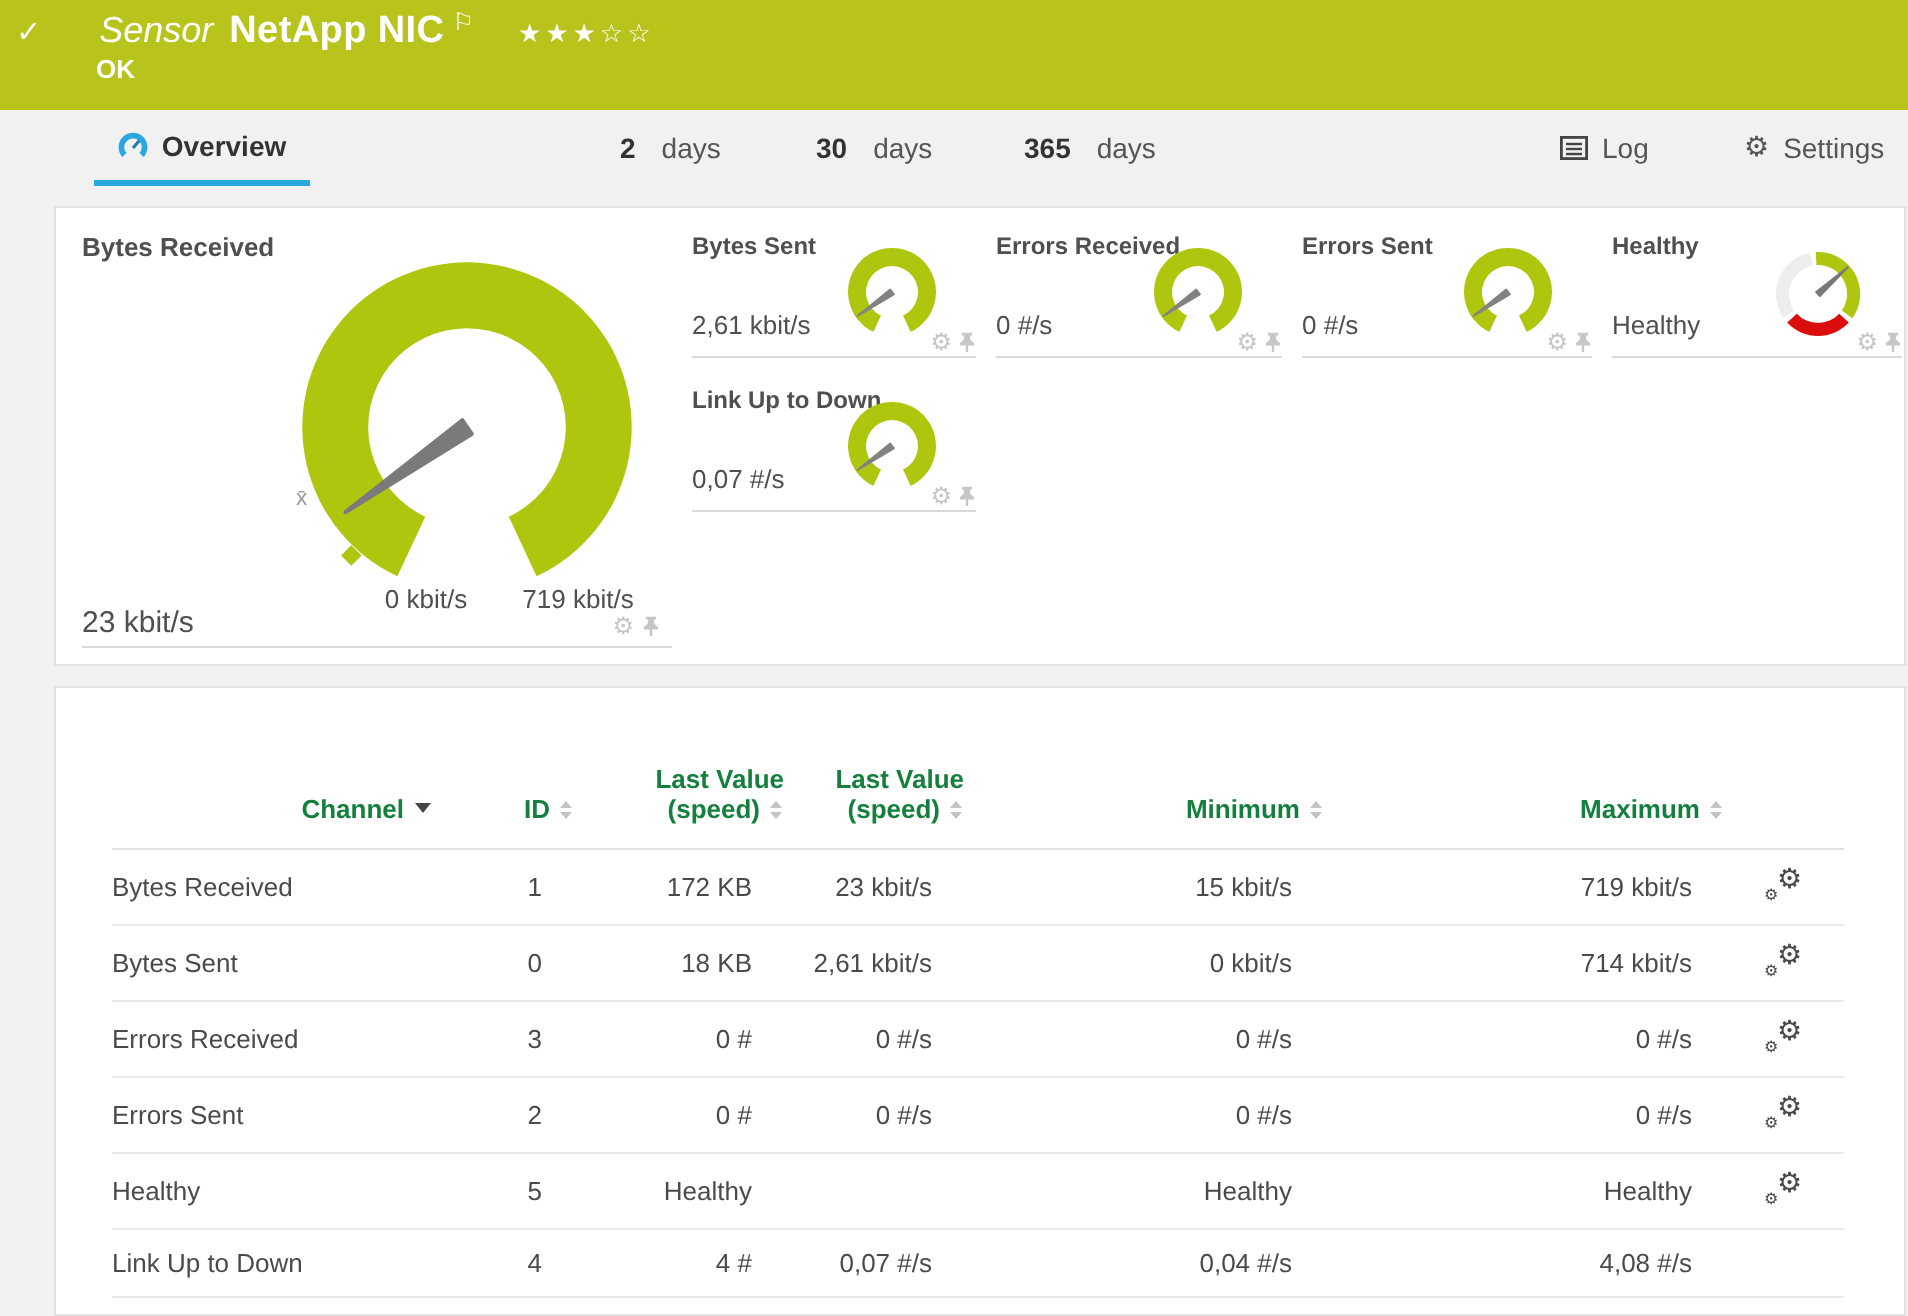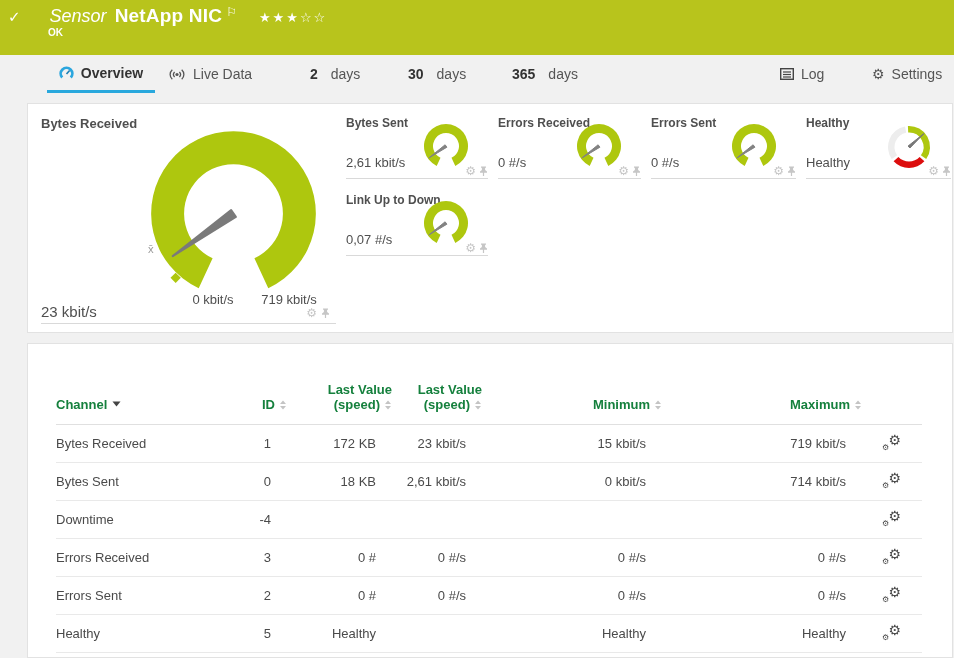--- a/index.html
+++ b/index.html
@@ -8,21 +8,21 @@
   .glyph { font-family:"DejaVu Sans",sans-serif; }
 
   
   .topbar { position:absolute; left:0; top:0; width:954px; height:55px; background:#b8c41c; color:#fff; }
   .hdr-row1 { position:absolute; left:8px; top:5px; display:flex; align-items:baseline; }
   .hdr-check { font-size:15px; font-weight:bold; margin-right:7px; }
   .hdr-type { font-style:italic; font-size:18px;margin-left:22px; }
   .hdr-title { font-size:19px; font-weight:bold; margin-left:8px; letter-spacing:.2px; }
   .hdr-flag { font-size:12px; margin-left:4px; position:relative; top:-6px; cursor:pointer; }
   .hdr-stars { font-size:13px; margin-left:22px; letter-spacing:2px; cursor:pointer; }
-  .hdr-status { position:absolute; left:48px; top:27px; font-size:10px; font-weight:bold; }
+  .hdr-status { position:absolute; left:48px; top:27px; font-size:13px; font-weight:bold; }
 
   
   .tabs { position:absolute; left:0; top:55px; width:954px; height:42px; }
   .tab { position:absolute; top:0; height:38px; display:flex; align-items:center; gap:7px;
          font-size:14px; color:#555; cursor:pointer; white-space:nowrap;text-align:center; }
   .tab.active { border-bottom:3px solid #29a8dd; color:#333; font-weight:bold; }
   .t1{left:47px; width:108px; justify-content:center;} .t2{left:168px;} .t3{left:310px;}
   .t4{left:408px;} .t5{left:512px;} .t6{left:620px;} .t7{left:780px;} .t8{left:872px;}
   .tnum { font-weight:bold; color:#333; margin-right:6px; }
   .ticon-gear { font-size:14px; color:#555; }
@@ -49,21 +49,21 @@
   .cell-title { position:absolute; left:0; top:5px; font-size:12px; font-weight:bold; color:#4f4f4f; }
   .cell-value { position:absolute; left:0; bottom:8px; font-size:13px; color:#4f4f4f; }
   .cell-gauge { position:absolute; right:14px; top:9px; }
   .cell-icons { position:absolute; right:0; bottom:1px; display:flex; gap:3px; align-items:center; }
   .mini-gear { font-size:12px; color:#c6c6c6; line-height:1; cursor:pointer; }
 
   
   table { border-collapse:collapse; margin-left:28px; margin-top:12px; table-layout:fixed; width:866px; }
   th { color:#15803d; font-size:13px; font-weight:bold; vertical-align:bottom;
        padding:26px 0 12px 0; border-bottom:1px solid #e0e0e0; cursor:pointer; }
-  th.l { text-align:left; } th.r { text-align:right; }
+  th.l { text-align:right; } th.r { text-align:right; }
   td { font-size:13px; color:#4a4a4a; padding:9px 0; border-bottom:1px solid #e9e9e9; }
   td.r { text-align:right; padding-right:16px; }
   td.c { text-align:center; }
   .sort { margin-left:4px; vertical-align:-1px; }
   .caret { margin-left:5px; vertical-align:2px; }
   .rowgear { position:relative; display:inline-block; width:18px; height:16px; cursor:pointer; }
   .rowgear .g1 { font-size:14px; color:#4a4a4a; position:absolute; right:0; top:-2px; }
   .rowgear .g2 { font-size:8px; color:#4a4a4a; position:absolute; left:-1px; bottom:-2px; }
 </style>
 </head>
@@ -80,27 +80,20 @@
   <div class="hdr-status">OK</div>
 </div>
 
 <div class="tabs">
   <div class="tab active t1">
     <svg width="15" height="14" viewBox="0 0 15 14">
       <path d="M3.2 11.5 A5.8 5.8 0 1 1 11.8 11.5" fill="none" stroke="#2ba6de" stroke-width="2.8"></path>
       <line x1="7.5" y1="8" x2="10.6" y2="4.4" stroke="#1c7fb5" stroke-width="1.6"></line>
     </svg>
     <span>Overview</span>
-  </div>
-  <div class="tab t2">
-    <svg width="18" height="13" viewBox="0 0 18 13">
-      <circle cx="9" cy="6.5" r="1.6" fill="#555"></circle>
-      <path d="M6.6 4 A3.6 3.6 0 0 0 6.6 9 M11.4 4 A3.6 3.6 0 0 1 11.4 9 M4.3 1.7 A6.4 6.4 0 0 0 4.3 11.3 M13.7 1.7 A6.4 6.4 0 0 1 13.7 11.3" fill="none" stroke="#555" stroke-width="1.3"></path>
-    </svg>
-    <span>Live Data</span>
   </div>
   <div class="tab t3">
     <span class="tnum">2</span>
     <span>days</span>
   </div>
   <div class="tab t4">
     <span class="tnum">30</span>
     <span>days</span>
   </div>
   <div class="tab t5">
@@ -292,29 +285,20 @@
       <tr>
         <td>Bytes Sent</td>
         <td class="r">0</td>
         <td class="r">18 KB</td>
         <td class="r">2,61 kbit/s</td>
         <td class="r">0 kbit/s</td>
         <td class="r">714 kbit/s</td>
         <td class="c"><span class="rowgear"><span class="g1 glyph">⚙</span><span class="g2 glyph">⚙</span></span></td>
       </tr>
       <tr>
-        <td>Downtime</td>
-        <td class="r">-4</td>
-        <td class="r"></td>
-        <td class="r"></td>
-        <td class="r"></td>
-        <td class="r"></td>
-        <td class="c"><span class="rowgear"><span class="g1 glyph">⚙</span><span class="g2 glyph">⚙</span></span></td>
-      </tr>
-      <tr>
         <td>Errors Received</td>
         <td class="r">3</td>
         <td class="r">0 #</td>
         <td class="r">0 #/s</td>
         <td class="r">0 #/s</td>
         <td class="r">0 #/s</td>
         <td class="c"><span class="rowgear"><span class="g1 glyph">⚙</span><span class="g2 glyph">⚙</span></span></td>
       </tr>
       <tr>
         <td>Errors Sent</td>

